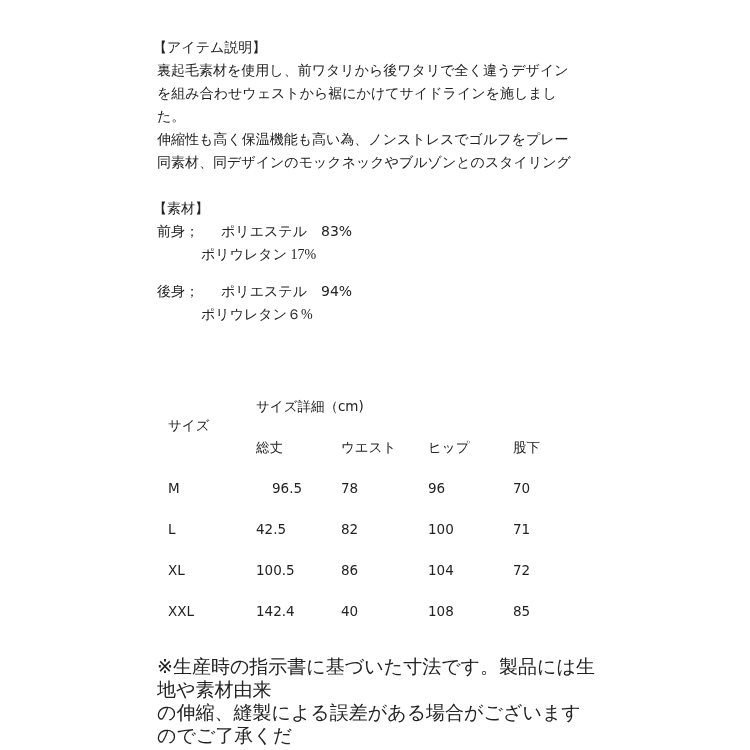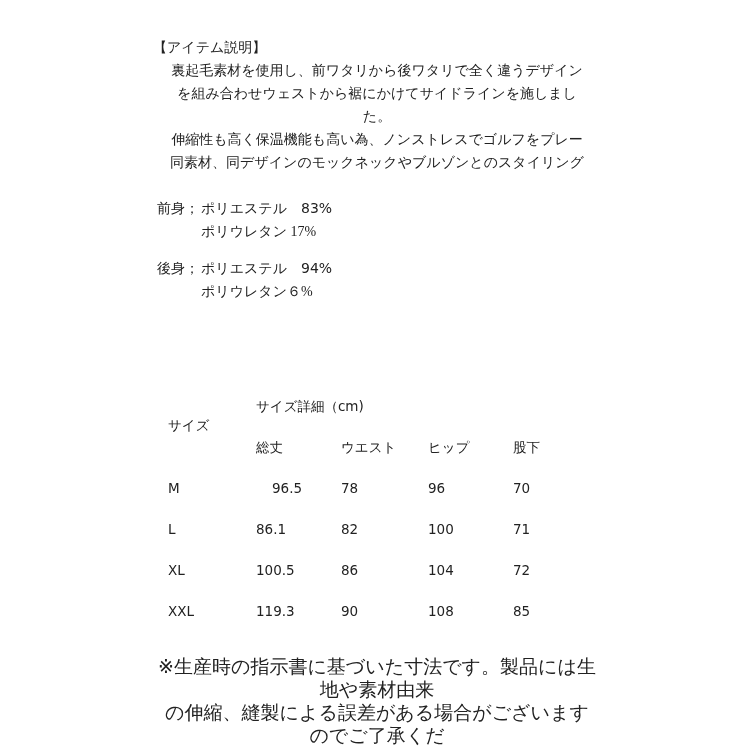--- a/index.html
+++ b/index.html
@@ -1,42 +1,43 @@
 <!DOCTYPE html>
 <html><head>
 <meta charset="utf-8">
 <style>
   html, body { margin: 0; padding: 0; background: #ffffff; }
   body { width: 750px; height: 750px; position: relative; overflow: hidden;
          font-family: "DejaVu Sans", "Liberation Sans", sans-serif; color: #222222; }
   .doc { position: absolute; left: 157px; top: 36px; width: 440px; font-size: 14px; line-height: 23px; }
   .heading { font-weight: normal; margin-left: -4px; }
-  .para { margin: 0; text-align: center; }
+  .para { margin: 0; }
   .block-gap { height: 23px; }
-  .mat-row { display: flex; }
+  .mat-row { display: flex; gap: 20px; }
   .mat-label { width: 44px; white-space: nowrap; }
   .mat-indent { padding-left: 44px; font-family: Liberation Serif, serif; }
   .small-gap { height: 14px; }
   .tbl { position: absolute; left: 168px; top: 395px; font-size: 13.5px; }
   .cell { position: absolute; white-space: nowrap; }
   .note { position: absolute; left: 157px; top: 655px; width: 440px; font-size: 19px; line-height: 23px; }
 </style>
 </head>
 <body>
 
 <div class="doc">
   <div class="heading">【アイテム説明】</div>
   <p class="para">裏起毛素材を使用し、前ワタリから後ワタリで全く違うデザイン</p>
   <p class="para">を組み合わせウェストから裾にかけてサイドラインを施しまし</p>
   <p class="para">た。</p>
   <p class="para">伸縮性も高く保温機能も高い為、ノンストレスでゴルフをプレー</p>
   <p class="para">同素材、同デザインのモックネックやブルゾンとのスタイリング</p>
 
   <div class="block-gap"></div>
 
+  <div class="heading">【素材】</div>
   <div class="mat-row">
     <span class="mat-label">前身；</span>
     <span>ポリエステル　83%</span>
   </div>
   <div class="mat-indent">ポリウレタン 17%</div>
   <div class="small-gap"></div>
   <div class="mat-row">
     <span class="mat-label">後身；</span>
     <span>ポリエステル　94%</span>
   </div>
@@ -52,34 +53,34 @@
   <div class="cell" style="left:260px;top:44px">ヒップ</div>
   <div class="cell" style="left:345px;top:44px">股下</div>
 
   <div class="cell" style="left:0;top:85px">M</div>
   <div class="cell" style="left:104px;top:85px">96.5</div>
   <div class="cell" style="left:173px;top:85px">78</div>
   <div class="cell" style="left:260px;top:85px">96</div>
   <div class="cell" style="left:345px;top:85px">70</div>
 
   <div class="cell" style="left:0;top:126px">L</div>
-  <div class="cell" style="left:88px;top:126px">86.1</div>
+  <div class="cell" style="left:88px;top:126px">42.5</div>
   <div class="cell" style="left:173px;top:126px">82</div>
   <div class="cell" style="left:260px;top:126px">100</div>
   <div class="cell" style="left:345px;top:126px">71</div>
 
   <div class="cell" style="left:0;top:167px">XL</div>
   <div class="cell" style="left:88px;top:167px">100.5</div>
   <div class="cell" style="left:173px;top:167px">86</div>
   <div class="cell" style="left:260px;top:167px">104</div>
   <div class="cell" style="left:345px;top:167px">72</div>
 
   <div class="cell" style="left:0;top:208px">XXL</div>
-  <div class="cell" style="left:88px;top:208px">119.3</div>
-  <div class="cell" style="left:173px;top:208px">90</div>
+  <div class="cell" style="left:88px;top:208px">142.4</div>
+  <div class="cell" style="left:173px;top:208px">40</div>
   <div class="cell" style="left:260px;top:208px">108</div>
   <div class="cell" style="left:345px;top:208px">85</div>
 </div>
 
 <div class="note">
   <p class="para">※生産時の指示書に基づいた寸法です。製品には生地や素材由来</p>
   <p class="para">の伸縮、縫製による誤差がある場合がございますのでご了承くだ</p>
   <p class="para">さい。</p>
 </div>
 

